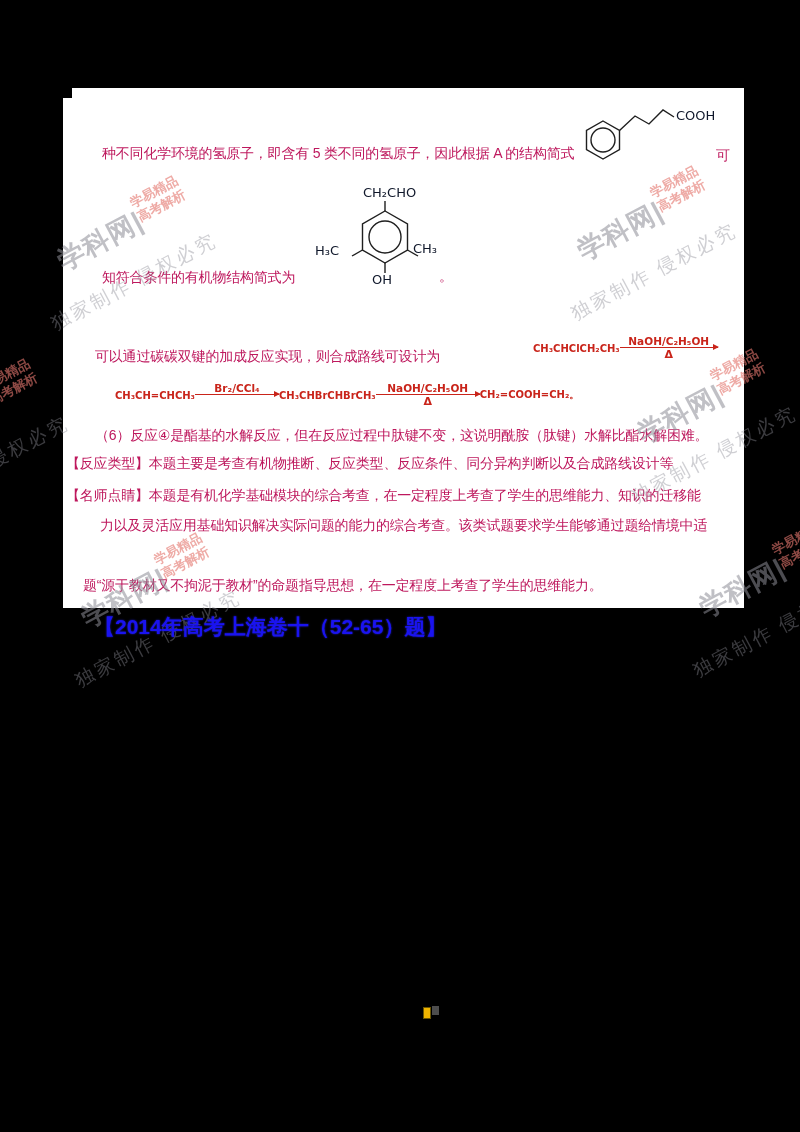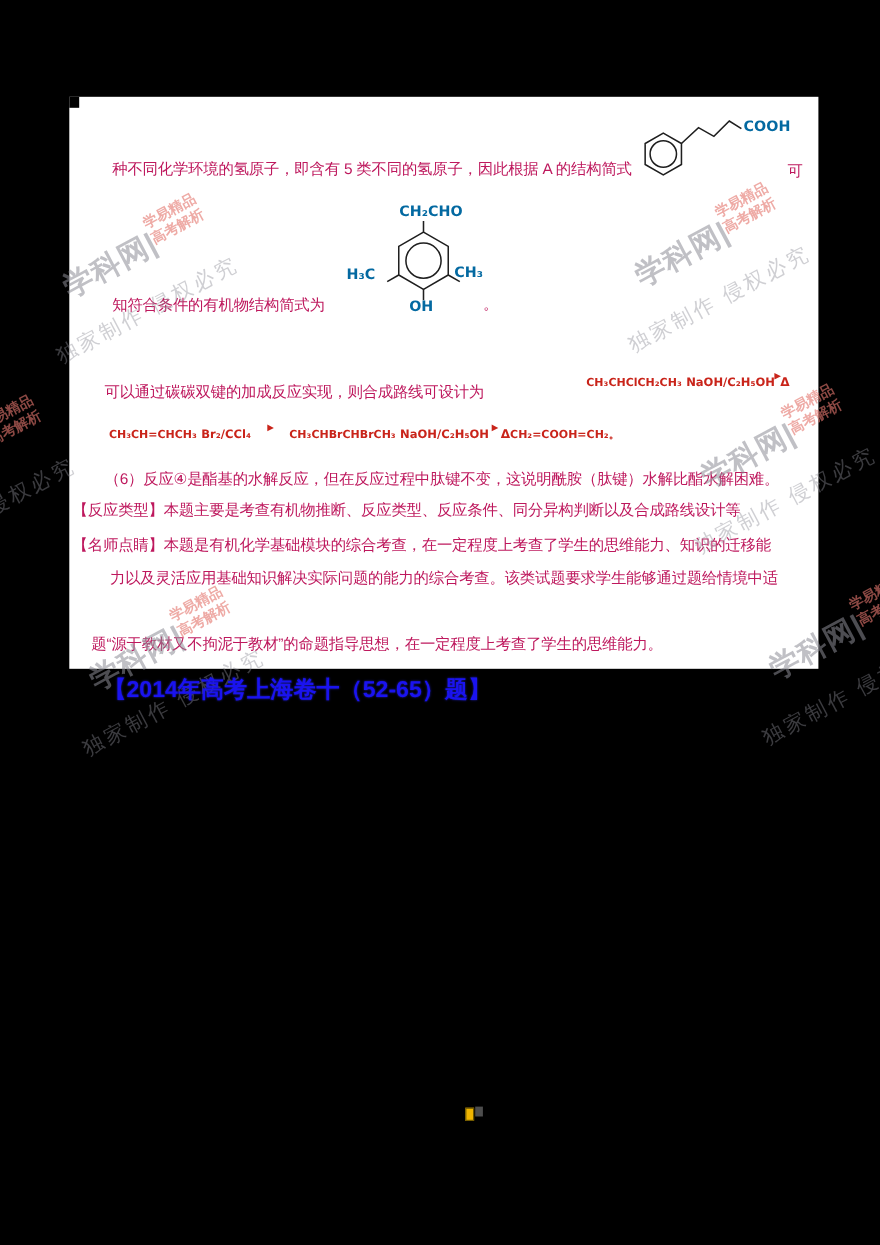--- a/index.html
+++ b/index.html
@@ -8,27 +8,27 @@
     background:#000;
     font-family:"Liberation Sans","DejaVu Sans",sans-serif;
   }
   .doc{
     position:absolute;left:63px;top:88px;width:681px;height:520px;
     background:#fff;
   }
   .notch{position:absolute;left:63px;top:88px;width:9px;height:10px;background:#000;}
   .line{position:absolute;font-size:14px;letter-spacing:-0.2px;white-space:nowrap;color:#be185d;}
   .formula{font-family:"DejaVu Sans",sans-serif;font-size:10px;font-weight:bold;color:#c9241a;white-space:nowrap;}
-  .blk{color:#0369a1;font-family:"DejaVu Sans",sans-serif;font-weight:bold;white-space:nowrap;}
+  .blk{color:#0f172a;font-family:"DejaVu Sans",sans-serif;font-weight:normal;white-space:nowrap;}
   .struct{position:absolute;}
   .struct svg{position:absolute;left:0;top:0;}
   .slabel{position:absolute;font-size:13px;}
   
   .eqrow{position:absolute;display:flex;align-items:center;}
-  .arrow{display:flex;flex-direction:row;align-items:center;justify-content:space-between;color:#c9241a;}
+  .arrow{display:flex;flex-direction:column;align-items:center;justify-content:space-between;color:#c9241a;}
   .arrow .cond-top{font-size:10.5px;line-height:1.15;padding:0 4px;font-weight:bold;font-family:"DejaVu Sans",sans-serif;}
   .arrow .shaft{align-self:stretch;position:relative;height:0;border-top:1.4px solid #c9241a;}
   .arrow .shaft::after{content:"";position:absolute;right:-1px;top:-3.9px;
     border-left:6px solid #c9241a;border-top:3.2px solid transparent;border-bottom:3.2px solid transparent;}
   .arrow .cond-bottom{font-size:11px;line-height:1.2;min-height:13px;font-weight:bold;font-family:"DejaVu Sans",sans-serif;}
   
   .footer-link{
     position:absolute;left:94px;top:613px;font-size:21px;font-weight:bold;
     color:#1a13f0;white-space:nowrap;text-shadow:0 0 2px rgba(40,40,255,.8);
     cursor:pointer;
@@ -93,21 +93,21 @@
 
   <div class="eqrow" style="left:470px;top:243px;height:34px;">
     <span class="formula">CH₃CHClCH₂CH₃</span>
     <span class="arrow" style="width:98px;">
       <span class="cond-top">NaOH/C₂H₅OH</span>
       <span class="shaft"></span>
       <span class="cond-bottom">Δ</span>
     </span>
   </div>
 
-  <div class="eqrow" style="left:36px;top:288px;height:38px;">
+  <div class="eqrow" style="left:52px;top:288px;height:38px;">
     <span class="formula">CH₃CH=CHCH₃</span>
     <span class="arrow" style="width:84px;">
       <span class="cond-top">Br₂/CCl₄</span>
       <span class="shaft"></span>
       <span class="cond-bottom"></span>
     </span>
     <span class="formula">CH₃CHBrCHBrCH₃</span>
     <span class="arrow" style="width:104px;">
       <span class="cond-top">NaOH/C₂H₅OH</span>
       <span class="shaft"></span>

